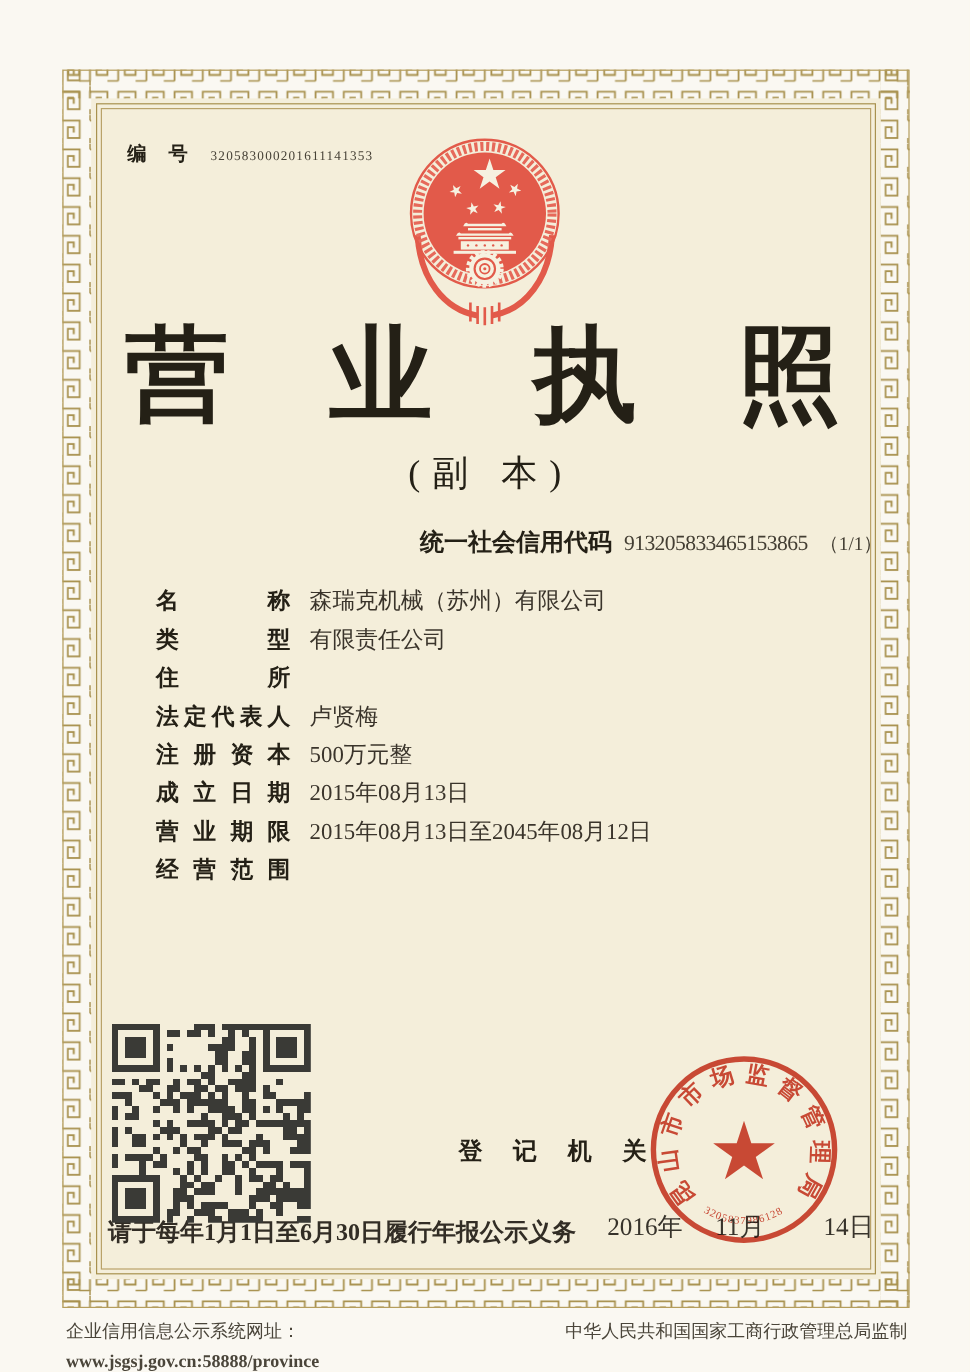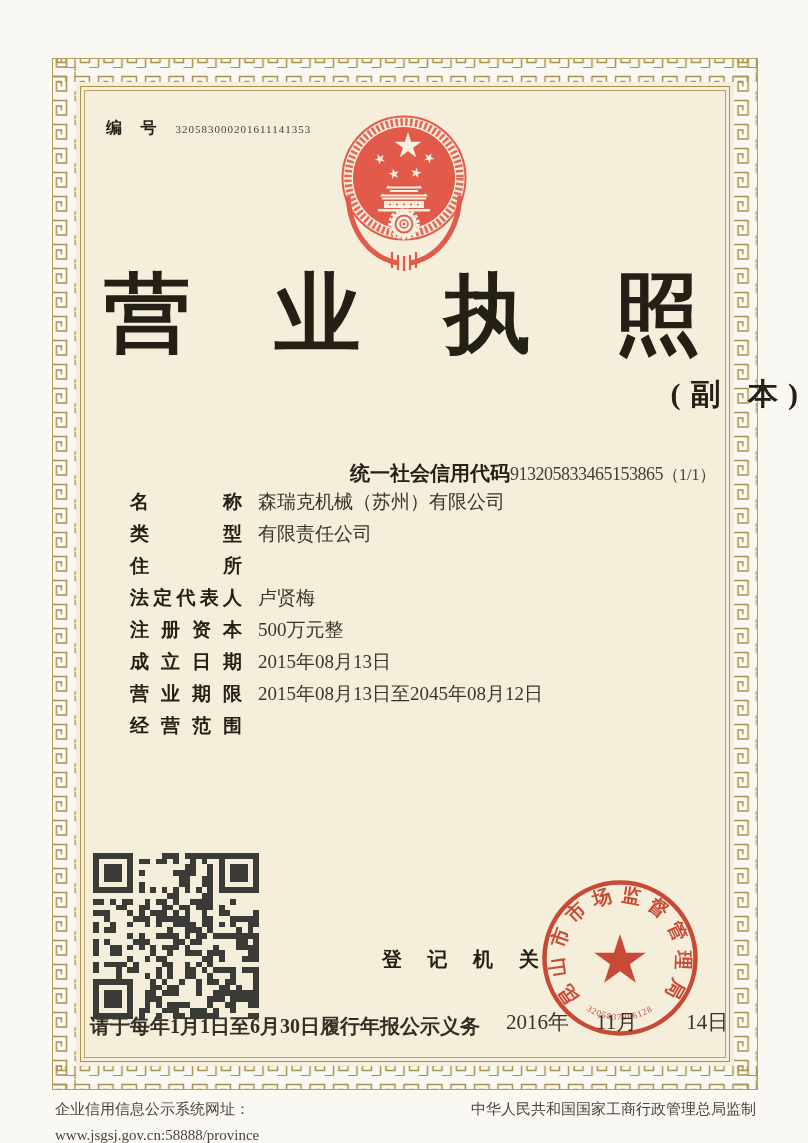--- a/index.html
+++ b/index.html
@@ -13,42 +13,42 @@
   .frame{position:absolute;left:0;top:0;pointer-events:none;}
   .abs{position:absolute;}
   .serial{left:106px;top:106px;display:flex;align-items:baseline;gap:12px;margin-top:12px;}
   .serial .lab{font-family:"Liberation Sans",sans-serif;font-weight:bold;font-size:16px;
                letter-spacing:7px;color:var(--ink);}
   .serial .num{font-size:11px;letter-spacing:1px;color:#474237;}
   .emblem{left:334px;top:112px;}
   .title{left:0;top:266px;width:805px;text-align:center;font-family:"Liberation Sans",sans-serif;
          font-weight:900;font-size:86px;letter-spacing:0.35em;text-indent:0.35em;
          color:var(--ink);line-height:1.1;}
-  .subtitle{left:0;top:374px;width:808px;text-align:right;font-size:30px;font-weight:bold;
+  .subtitle{left:0;top:374px;width:808px;text-align:center;font-size:30px;font-weight:normal;
             letter-spacing:10px;text-indent:10px;color:var(--ink);}
-  .creditline{left:350px;top:460px;display:flex;align-items:baseline;white-space:nowrap;}
+  .creditline{left:350px;top:438px;display:flex;align-items:baseline;gap:10px;white-space:nowrap;}
   .creditline .clab{font-family:"Liberation Sans",sans-serif;font-weight:bold;font-size:20px;color:var(--ink);}
   .creditline .cval{font-size:18px;letter-spacing:-0.5px;color:#433e33;}
   .creditline .cpages{font-size:16px;color:#433e33;}
   .fields{left:130px;top:486px;width:590px;}
   .row{display:flex;align-items:flex-start;line-height:32px;font-size:19px;}
   .row .lbl{width:112px;flex:0 0 112px;display:flex;justify-content:space-between;
             font-family:"Liberation Sans",sans-serif;font-weight:bold;color:var(--ink);}
   .row .val{margin-left:16px;width:460px;color:var(--text);}
   .row.multiline .val{line-height:31px;text-align:justify;}
   .qr{left:93px;top:853px;}
   .reg-label{left:382px;top:946px;font-family:"Liberation Sans",sans-serif;font-weight:bold;
              font-size:20px;letter-spacing:10px;color:var(--ink);white-space:nowrap;}
   .notice{left:62px;top:1013px;font-size:20px;font-weight:600;color:#322d25;white-space:nowrap;margin-left:28px;}
   .dateline{left:506px;top:1008px;font-size:21px;color:#37332b;white-space:nowrap;}
   .dateline .dm{margin-left:27px;} .dateline .dd{margin-left:49px;}
   .seal{left:535px;top:873px;opacity:0.9;mix-blend-mode:multiply;}
   .footer-left{left:55px;top:1100px;display:flex;align-items:baseline;gap:8px;flex-direction:column;}
   .footer-left .flab{font-family:"Liberation Sans",sans-serif;font-size:15px;color:#4a453a;}
-  .footer-left .furl{font-size:15px;font-weight:normal;color:#4a453a;}
+  .footer-left .furl{font-size:15px;font-weight:bold;color:#4a453a;}
   .footer-right{right:52px;top:1100px;font-family:"Liberation Sans",sans-serif;
                 font-size:15px;color:#4a453a;}
 </style>
 </head>
 <body>
 
 <div class="page">
 
   <div class="paper"></div>
 

